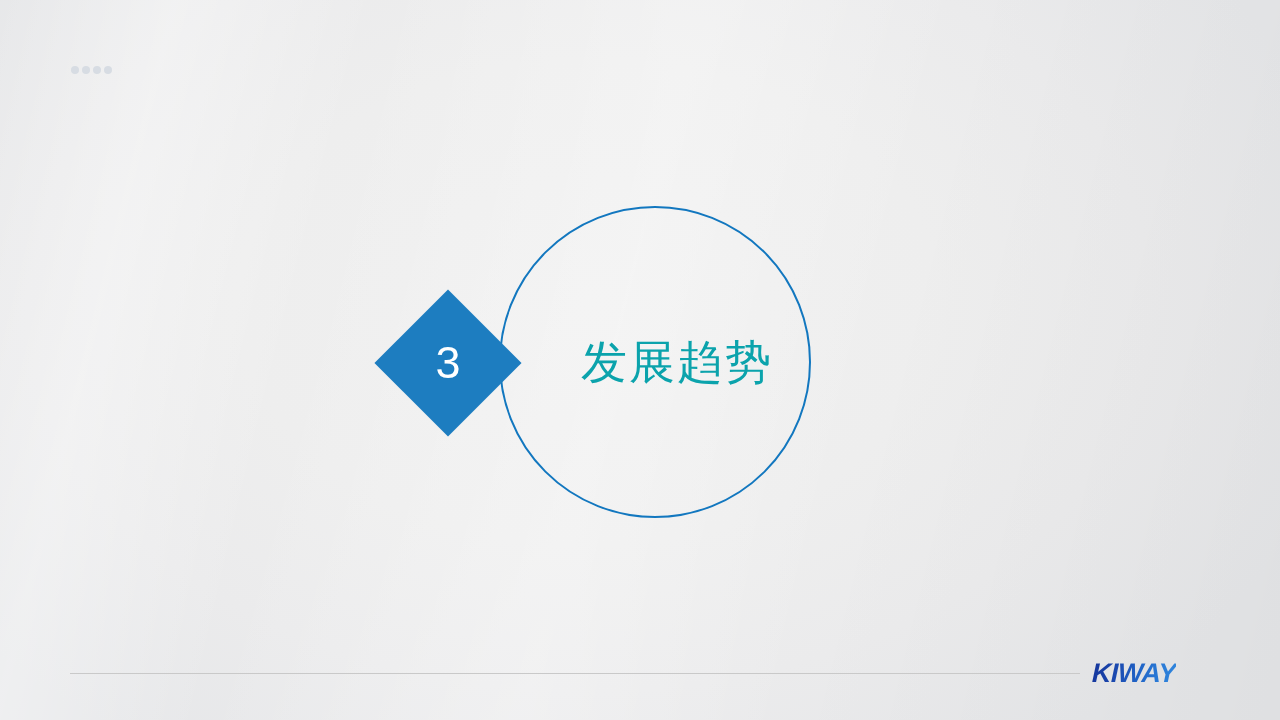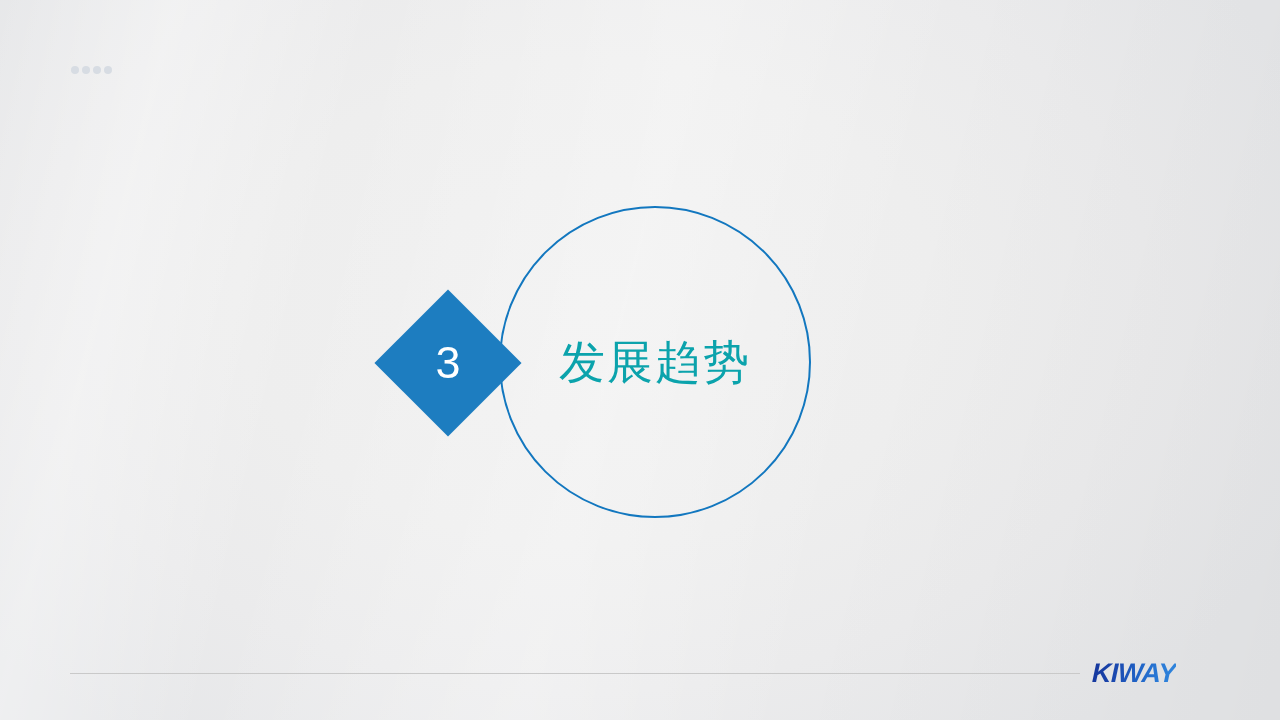--- a/index.html
+++ b/index.html
@@ -102,21 +102,21 @@
     font-weight: 400;
     line-height: 1;
     letter-spacing: 0;
     z-index: 5;
     padding-bottom: 2px;
     box-sizing: border-box;
   }
 
   .ring-title {
     position: absolute;
-    left: 503px;
+    left: 525px;
     top: 330px;
     width: 304px;
     text-align: center;
     color: #0ba3ac;
     font-size: 46px;
     font-weight: 400;
     letter-spacing: 2px;
     line-height: 64px;
     z-index: 5;
     white-space: nowrap;

